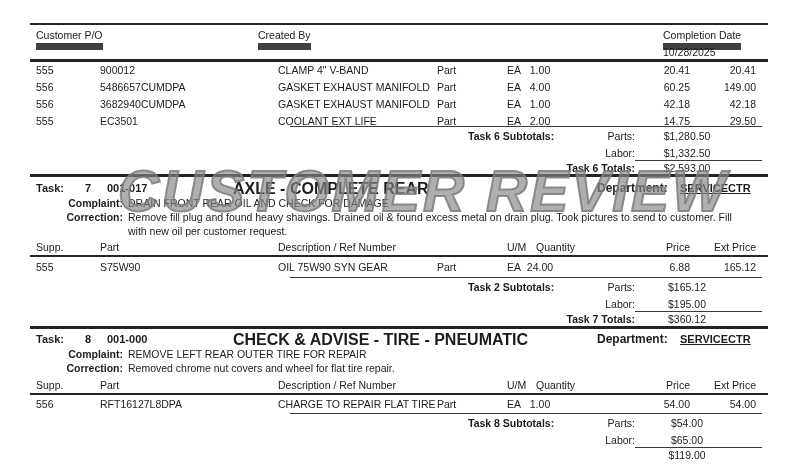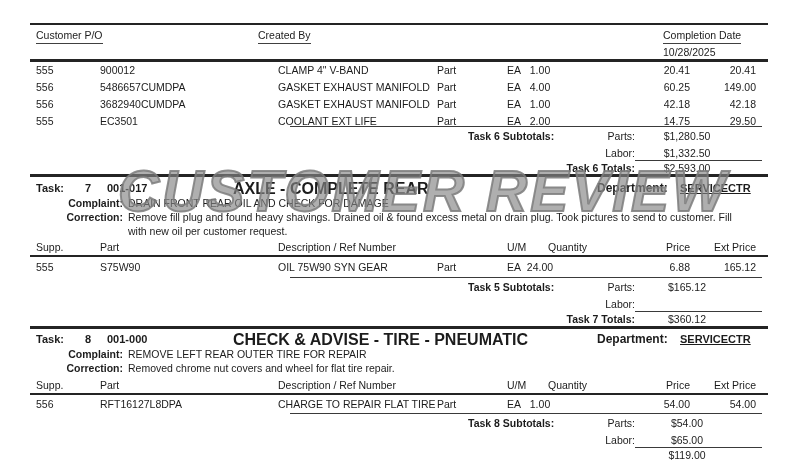--- a/index.html
+++ b/index.html
@@ -13,39 +13,39 @@
     overflow:hidden;
   }
   .row{position:absolute;left:0;width:798px;height:13px;line-height:13px;white-space:nowrap;}
   .row span{position:absolute;white-space:nowrap;}
   
   .c-supp{left:36px;}
   .c-part{left:100px;}
   .c-desc{left:278px;}
   .c-type{left:437px;}
   .c-um{left:507px;}
-  .h-qty{left:548px;}
+  .h-qty{left:536px;}
   .c-qty{left:497px;width:86px;text-align:center;}
   .c-price{left:606px;width:84px;text-align:right;}
   .c-ext{left:666px;width:90px;text-align:right;}
   
   .st-head{left:468px;font-weight:bold;}
   .st-label{left:455px;width:180px;text-align:right;}
   .st-value{left:618px;width:138px;text-align:center;}
   
   .t-label{left:36px;font-weight:bold;font-size:11px;}
   .t-num{left:85px;font-weight:bold;font-size:11px;}
   .t-code{left:107px;font-weight:bold;font-size:11px;}
   .t-title{left:233px;font-weight:bold;font-size:16px;}
   .t-deptl{left:597px;font-weight:bold;font-size:12px;}
   .t-deptv{left:680px;font-weight:bold;font-size:11px;text-decoration:underline;}
   .lbl{left:0;width:123px;text-align:right;font-weight:bold;}
   .txt{left:128px;}
   
-  .u{border-bottom:1px solid #404040;padding-bottom:1px;}
+  .u{border-bottom:7px solid #404040;padding-bottom:1px;}
   .hd-po{left:36px;}
   .hd-cb{left:258px;}
   .hd-cd{left:663px;}
   
   .rule{position:absolute;background:#242424;}
   .rule.thin{height:1px;background:#3a3a3a;}
   
   .watermark{
     position:absolute;left:118px;top:158px;
     font-size:57px;font-weight:bold;font-style:italic;
@@ -170,26 +170,27 @@
     <span class="c-desc">OIL 75W90 SYN GEAR</span>
     <span class="c-type">Part</span>
     <span class="c-um">EA</span>
     <span class="c-qty">24.00</span>
     <span class="c-price">6.88</span>
     <span class="c-ext">165.12</span>
   </div>
 
   <div class="rule thin" style="left:290px;top:277px;width:472px;"></div>
   <div class="row" style="top:281px;">
-    <span class="st-head">Task 5 Subtotals:</span>
+    <span class="st-head">Task 2 Subtotals:</span>
     <span class="st-label">Parts:</span>
     <span class="st-value">$165.12</span>
   </div>
   <div class="row" style="top:298px;">
     <span class="st-label">Labor:</span>
+    <span class="st-value">$195.00</span>
   </div>
   <div class="rule thin" style="left:635px;top:311px;width:127px;"></div>
   <div class="row" style="top:313px;">
     <span class="st-label" style="font-weight:bold;">Task 7 Totals:</span>
     <span class="st-value">$360.12</span>
   </div>
 
   <div class="rule" style="left:30px;top:326px;width:738px;height:3px;"></div>
 
   <div class="row" style="top:333px;">

